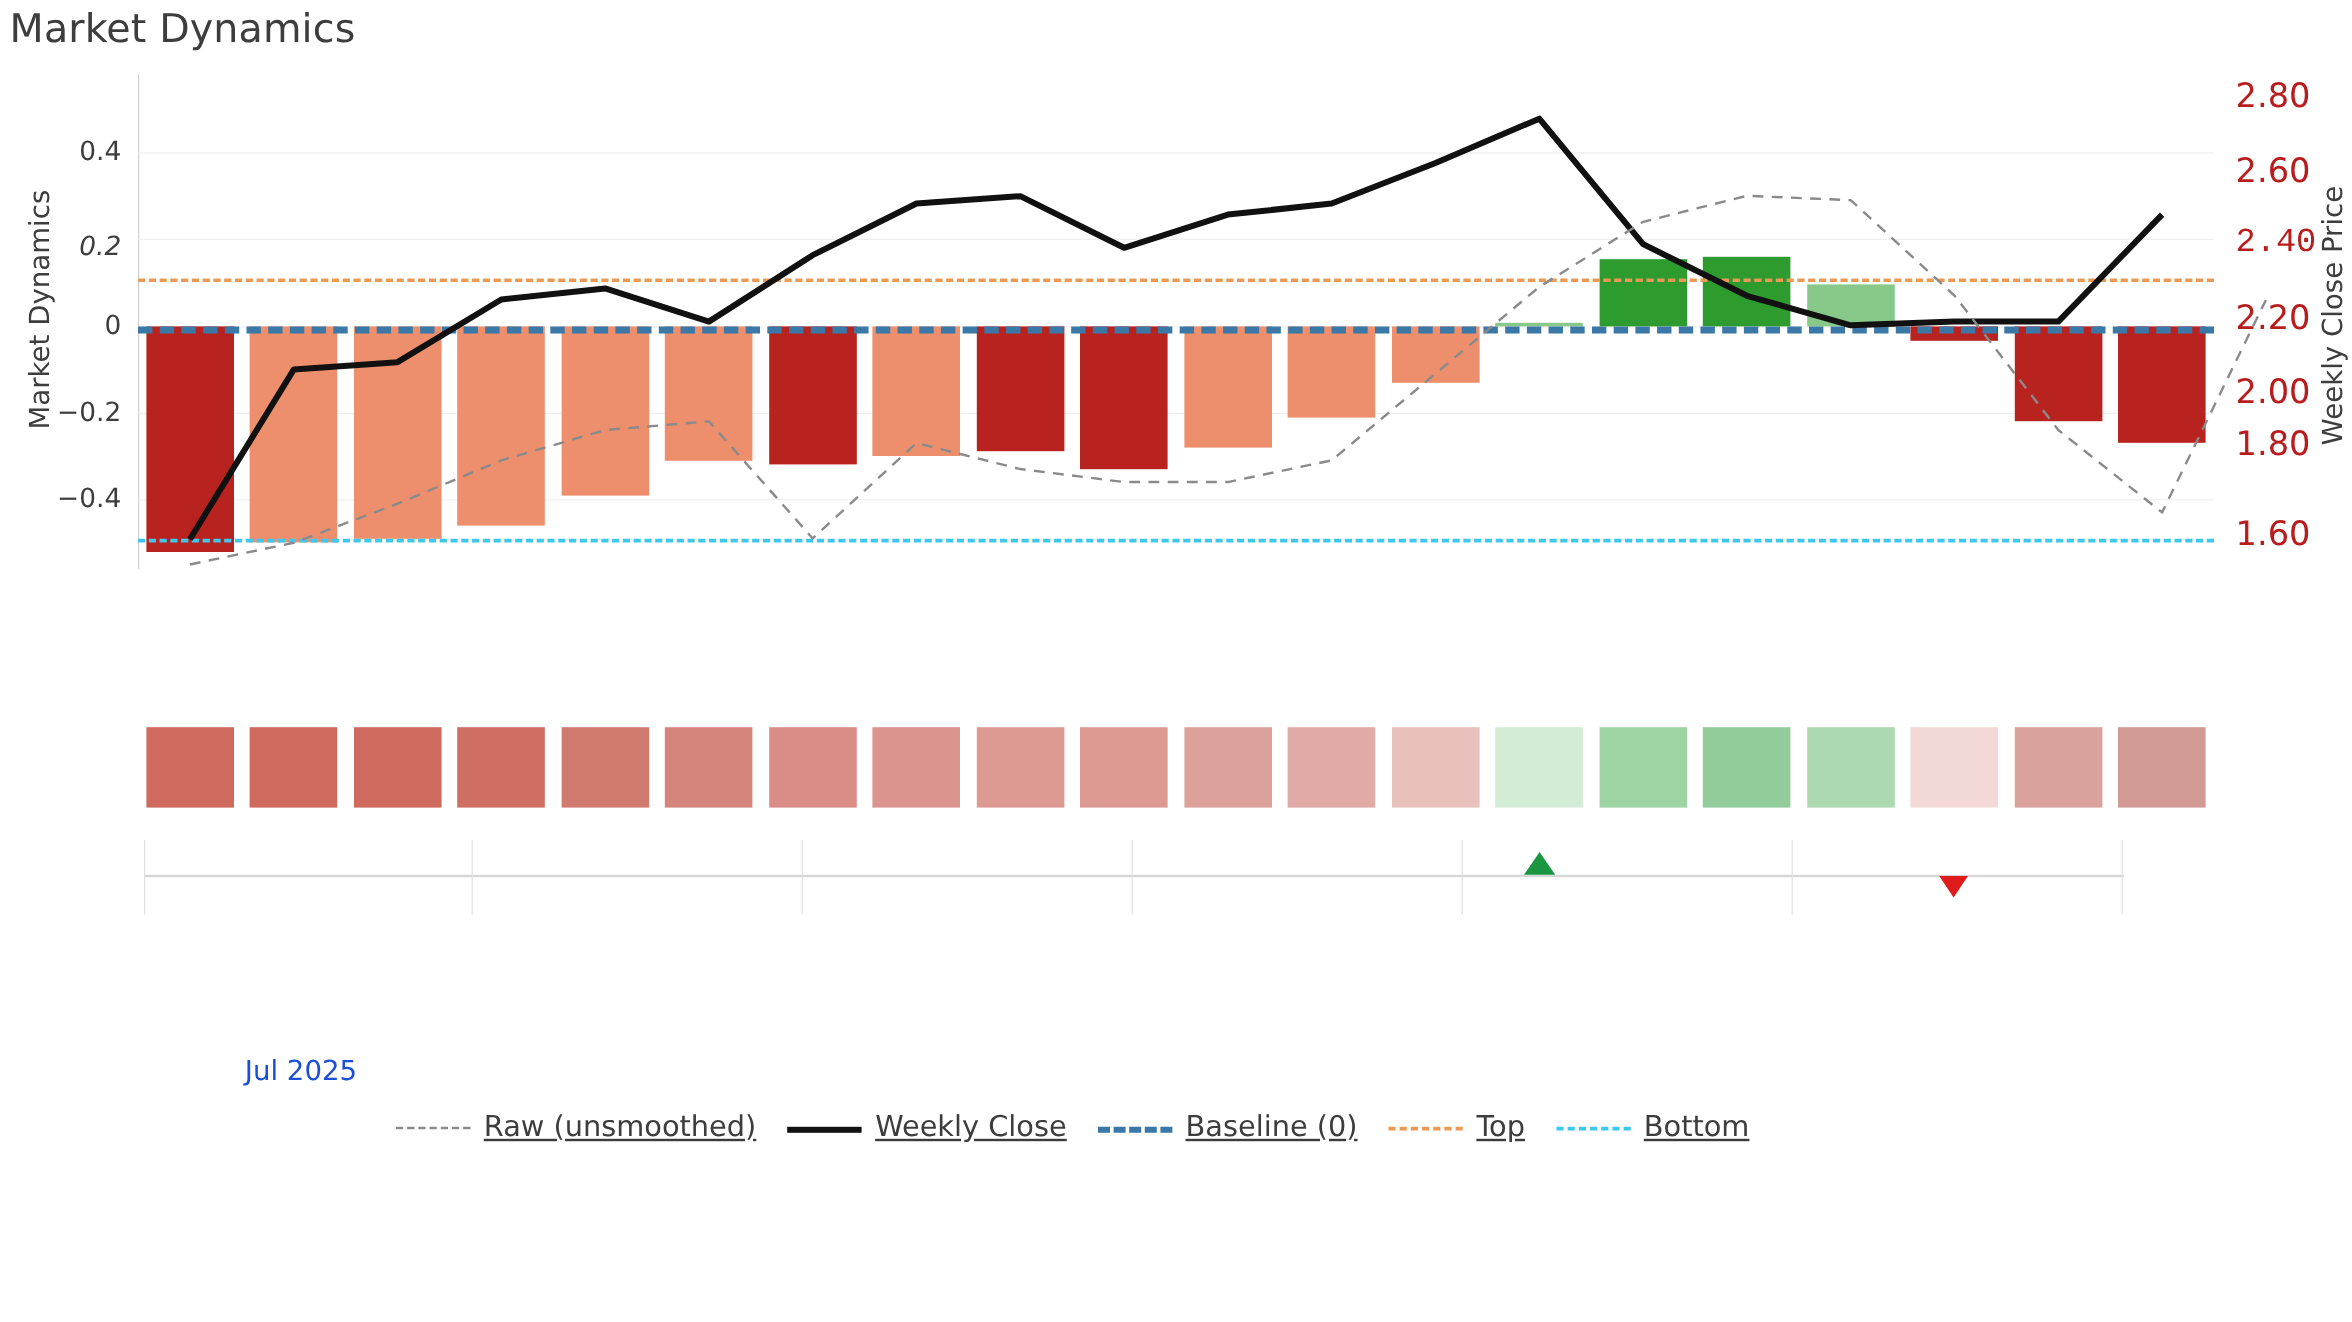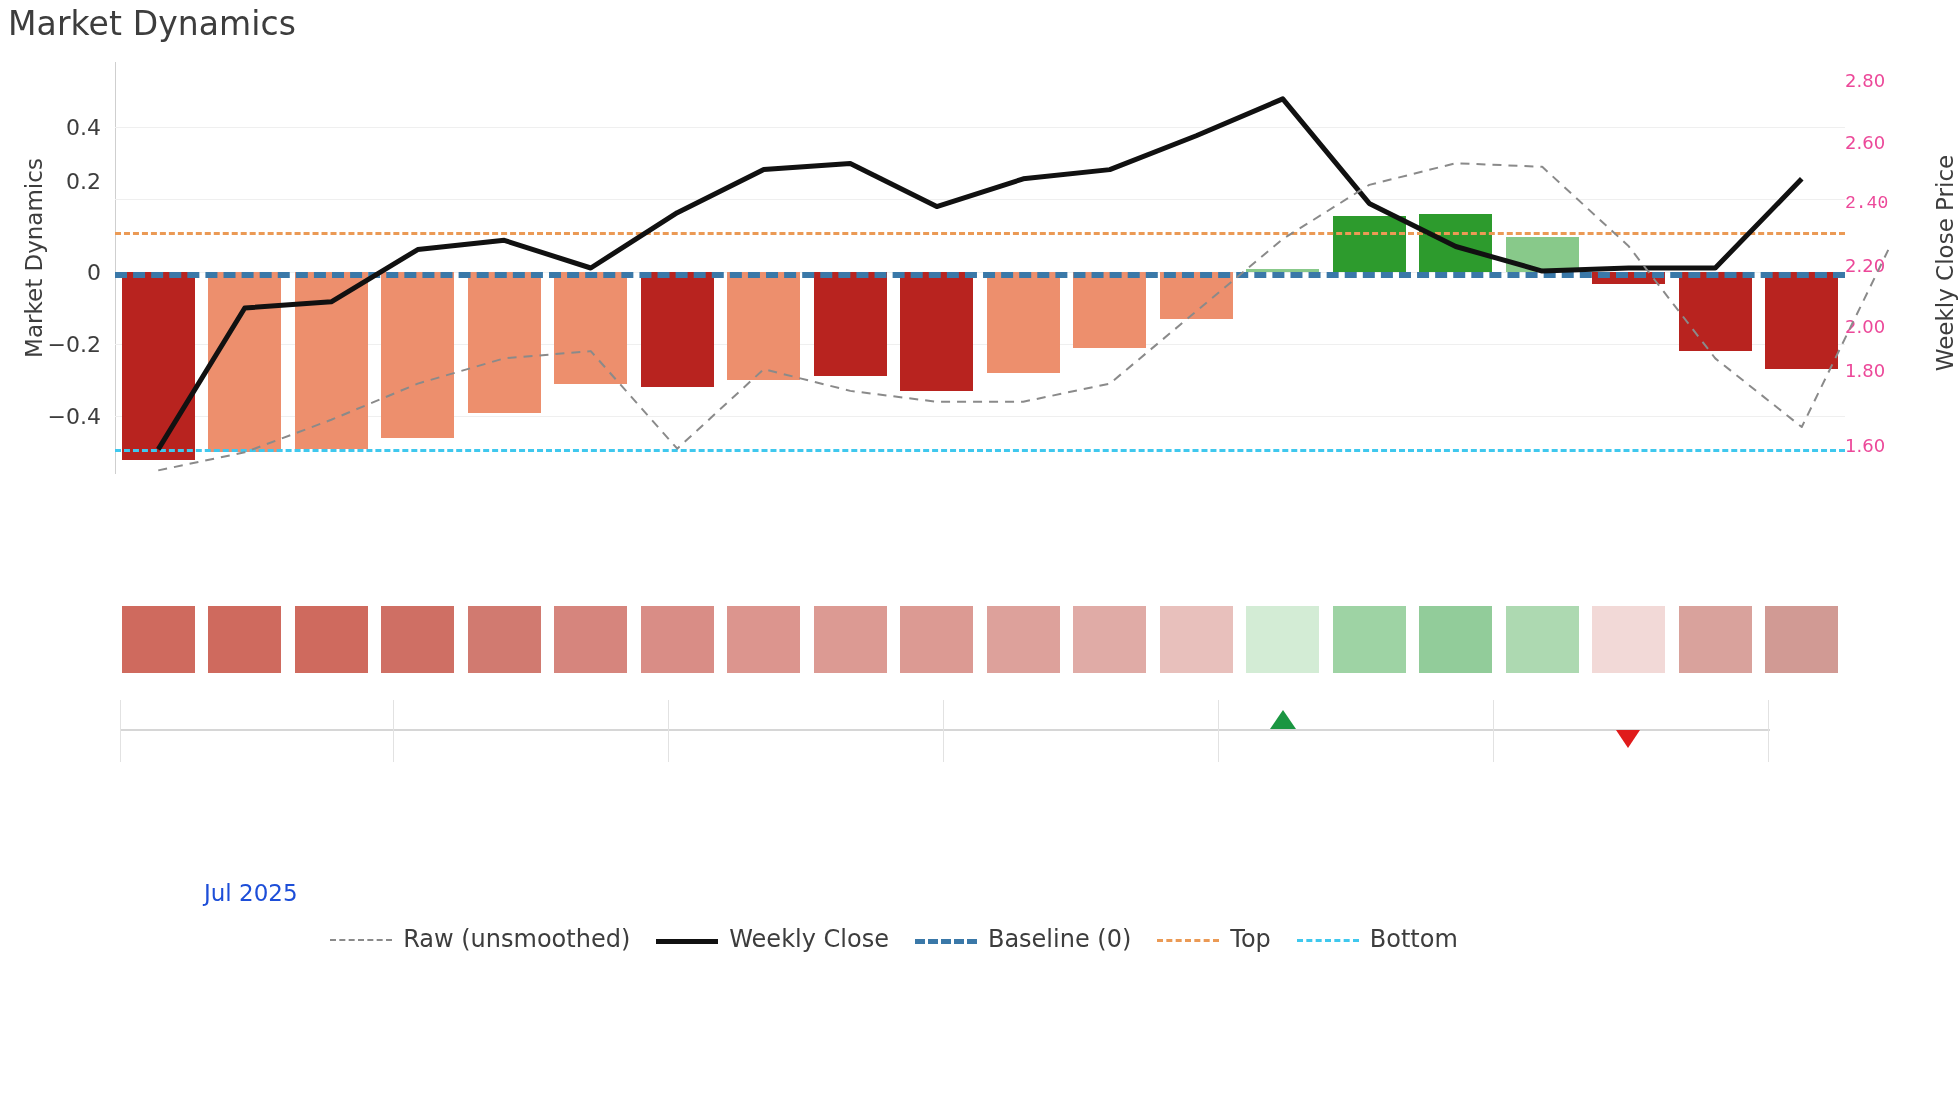--- a/index.html
+++ b/index.html
@@ -50,23 +50,23 @@
   .gridline {
     position:absolute; left:0; width:100%; height:1px;
     background:#efefef;
   }
   .ytick-left {
     position:absolute; right:100%; margin-right:14px;
     transform: translateY(-50%);
     font-size:22px; color:#3d3d3d; white-space:nowrap;
   }
   .ytick-right {
-    position:absolute; left:100%; 
+    position:absolute; left:100%; margin-left:18px;
     transform: translateY(-50%);
-    font-size:18px; color:#ec4899; white-space:nowrap;
+    font-size:28px; color:#b91c1c; white-space:nowrap;
   }
 
   
   .bar {
     position:absolute;
     bottom:auto;
   }
 
   
   .refline { position:absolute; left:0; width:100%; height:0; }
@@ -143,20 +143,21 @@
     position:absolute; left:204px; top:880px;
     font-size:23px; color:#1d4ed8; white-space:nowrap;
   }
 
   
   #legend {
     position:absolute;
     left:0; top:925px; width:1788px;
     display:flex; align-items:center; justify-content:center;
     gap:26px;
+    text-decoration:underline;
   }
   .legend-item { display:flex; align-items:center; gap:11px; }
   .legend-label { font-size:24px; color:#3d3d3d; white-space:nowrap; }
   .key { width:62px; height:18px; position:relative; flex:0 0 62px; }
   .key .ln { position:absolute; left:0; top:50%; width:100%; }
   .key .ln.raw { border-top:2.5px dashed #8a8a8a; }
   .key .ln.solid { border-top:5px solid #111111; }
   .key .ln.base { border-top:5px dashed #3a78a8; }
   .key .ln.topline { border-top:3px dashed #eb9a55; }
   .key .ln.botline { border-top:3px dashed #3fc8ee; }
@@ -183,21 +184,21 @@
     <div class="spine-left"></div>
     <div id="gridlines">
         <div class="gridline" style="top: 65.0526px;"></div>
         <div class="gridline" style="top: 137.333px;"></div>
         <div class="gridline" style="top: 209.614px;"></div>
         <div class="gridline" style="top: 281.895px;"></div>
         <div class="gridline" style="top: 354.175px;"></div>
       </div>
     <div id="left-ticks">
         <div class="ytick-left" style="top: 65.0526px;">0.4</div>
-        <div class="ytick-left" style="top: 119px;">0.2</div>
+        <div class="ytick-left" style="top: 144px; font-style: italic;">0.2</div>
         <div class="ytick-left" style="top: 209.614px;">0</div>
         <div class="ytick-left" style="top: 281.895px;">−0.2</div>
         <div class="ytick-left" style="top: 354.175px;">−0.4</div>
       </div>
     <div id="right-ticks">
         <div class="ytick-right" style="top: 18.4478px;">2.80</div>
         <div class="ytick-right" style="top: 79.9403px;">2.60</div>
         <div class="ytick-right" style="top: 141.433px; font-family: Liberation Mono, monospace;">2.40</div>
         <div class="ytick-right" style="top: 202.925px;">2.20</div>
         <div class="ytick-right" style="top: 264.418px;">2.00</div>

